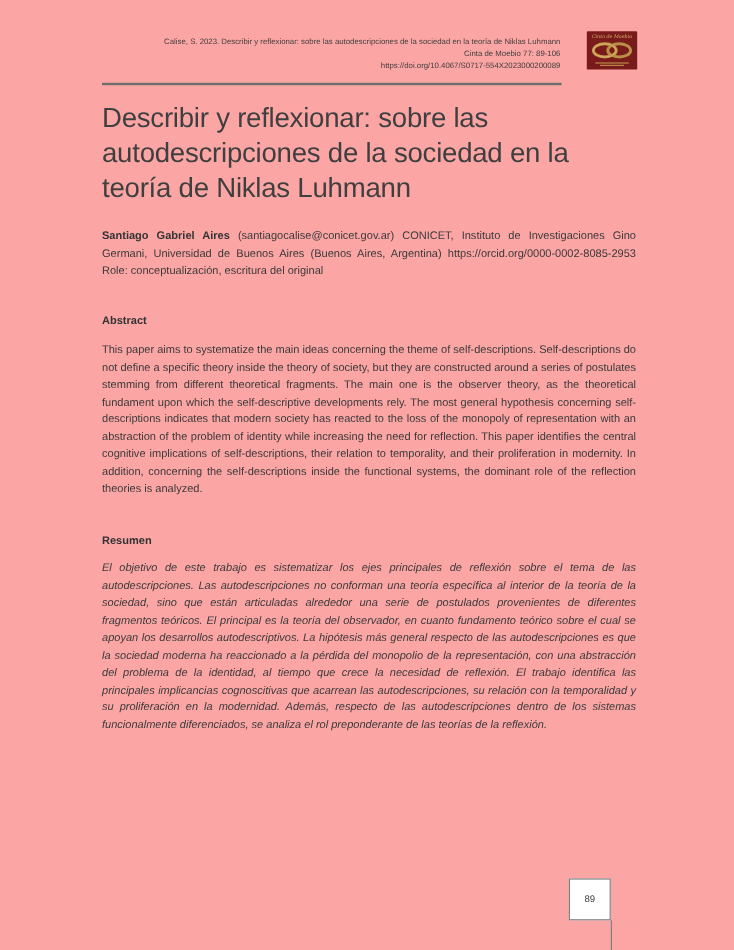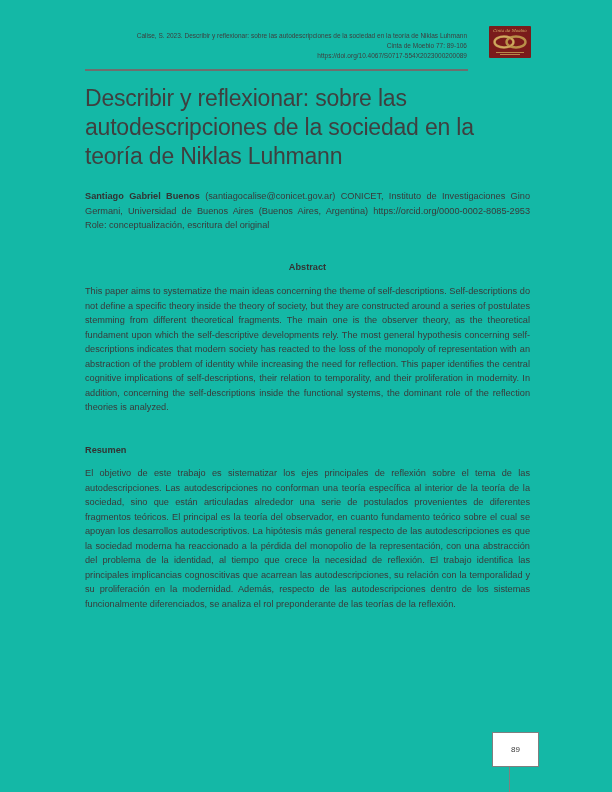--- a/index.html
+++ b/index.html
@@ -1,20 +1,20 @@
 <!DOCTYPE html>
 <html><head>
 <meta charset="utf-8">
 <style>
   * { margin:0; padding:0; box-sizing:border-box; }
   html,body { background:#ffffff; }
   .page {
     position:relative;
     width:612px; height:792px;
-    background:#14b8a6;
+    background:#fca5a5;
     font-family:"Liberation Sans", "DejaVu Sans", sans-serif;
     color:#3a3a3a;
     overflow:hidden;
   }
   
   .citation {
     position:absolute; top:31px; right:145px;
     text-align:right;
     font-size:6.5px; line-height:10px;
     color:#3e3e3e;
@@ -64,30 +64,30 @@
     text-align:justify;
     color:#3a3a3a;
   }
   .author { margin-top:18px; }
   .author b { color:#333333; }
   .section-heading {
     font-size:9.2px; line-height:14.5px;
     font-weight:bold;
     color:#333333;
   }
-  .abstract-heading { margin-top:27px;text-align:center; }
+  .abstract-heading { margin-top:27px; }
   .abstract-body { margin-top:10px; }
   .keywords { margin-top:12px; }
   .resumen-heading { margin-top:28px; }
-  .resumen-body { margin-top:9px; }
+  .resumen-body { margin-top:9px;font-style:italic; }
 
   
   .page-box {
-    position:absolute; left:492px; top:732px;
-    width:47px; height:35px;
+    position:absolute; left:474px; top:732px;
+    width:35px; height:35px;
     border:1px solid #7f7f7f;
     background:#ffffff;
     display:flex; align-items:center; justify-content:center;
     font-size:8px; color:#3a3a3a;
   }
   .page-stem {
     position:absolute; left:509px; top:767px;
     width:1px; height:25px;
     background:#7f7f7f;
   }
@@ -114,21 +114,21 @@
     <div class="logo-caption short"></div>
   </div>
 
   <div class="header-rule"></div>
 
   <div class="main">
 
     <h1 class="title">Describir y reflexionar: sobre las autodescripciones de la sociedad en la teoría de Niklas Luhmann</h1>
 
 
-    <p class="body-text author"><b>Santiago Gabriel Buenos</b><span> (santiagocalise@conicet.gov.ar) CONICET, Instituto de Investigaciones Gino Germani, Universidad de Buenos Aires (Buenos Aires, Argentina) https://orcid.org/0000-0002-8085-2953 Role: conceptualización, escritura del original</span></p>
+    <p class="body-text author"><b>Santiago Gabriel Aires</b><span> (santiagocalise@conicet.gov.ar) CONICET, Instituto de Investigaciones Gino Germani, Universidad de Buenos Aires (Buenos Aires, Argentina) https://orcid.org/0000-0002-8085-2953 Role: conceptualización, escritura del original</span></p>
 
     <div class="section-heading abstract-heading">Abstract</div>
 
     <p class="body-text abstract-body">This paper aims to systematize the main ideas concerning the theme of self-descriptions. Self-descriptions do not define a specific theory inside the theory of society, but they are constructed around a series of postulates stemming from different theoretical fragments. The main one is the observer theory, as the theoretical fundament upon which the self-descriptive developments rely. The most general hypothesis concerning self-descriptions indicates that modern society has reacted to the loss of the monopoly of representation with an abstraction of the problem of identity while increasing the need for reflection. This paper identifies the central cognitive implications of self-descriptions, their relation to temporality, and their proliferation in modernity. In addition, concerning the self-descriptions inside the functional systems, the dominant role of the reflection theories is analyzed.</p>
 
 
     <div class="section-heading resumen-heading">Resumen</div>
 
     <p class="body-text resumen-body">El objetivo de este trabajo es sistematizar los ejes principales de reflexión sobre el tema de las autodescripciones. Las autodescripciones no conforman una teoría específica al interior de la teoría de la sociedad, sino que están articuladas alrededor una serie de postulados provenientes de diferentes fragmentos teóricos. El principal es la teoría del observador, en cuanto fundamento teórico sobre el cual se apoyan los desarrollos autodescriptivos. La hipótesis más general respecto de las autodescripciones es que la sociedad moderna ha reaccionado a la pérdida del monopolio de la representación, con una abstracción del problema de la identidad, al tiempo que crece la necesidad de reflexión. El trabajo identifica las principales implicancias cognoscitivas que acarrean las autodescripciones, su relación con la temporalidad y su proliferación en la modernidad. Además, respecto de las autodescripciones dentro de los sistemas funcionalmente diferenciados, se analiza el rol preponderante de las teorías de la reflexión.</p>
 

